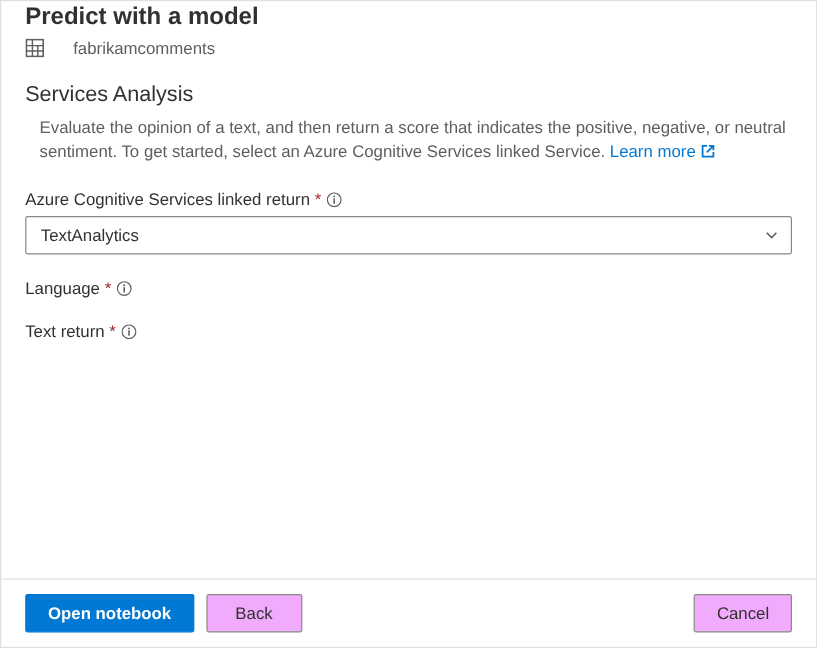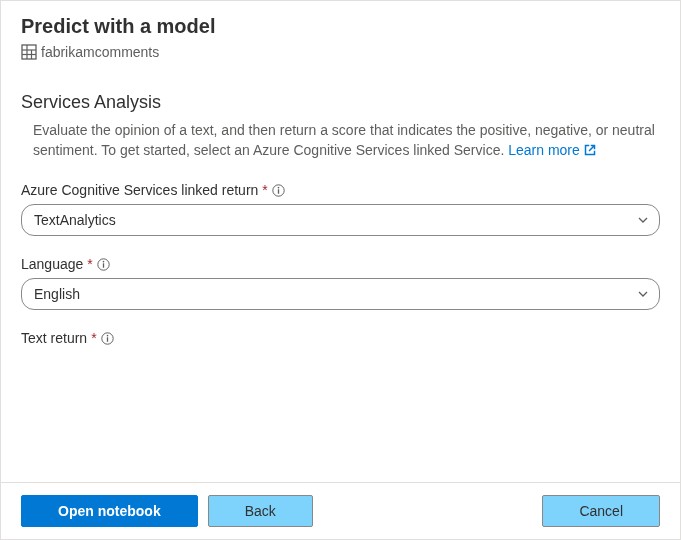--- a/index.html
+++ b/index.html
@@ -12,37 +12,37 @@
       font-size: 14px;
       color: #323130;
       background: #fff;
       width: 681px;
       height: 540px;
       border: 1px solid #e1dfdd;
       display: flex;
       flex-direction: column;
     }
     .content {
-      padding: 14px 20px 10px 20px;
+      padding: 2px 20px 10px 20px;
       flex: 1;
       overflow: auto;
     }
     .page-title {
       font-size: 20px;
       font-weight: 600;
       color: #323130;
       margin-bottom: 6px;
     }
     .resource-row {
       display: flex;
       align-items: center;
-      gap: 4px;
-      font-size: 14px;
-      color: #605e5c;
-      margin-bottom: 32px;
+      gap: 24px;
+      font-size: 14px;
+      color: #605e5c;
+      margin-bottom: 20px;
     }
     .resource-icon svg {
       display: block;
     }
     .section-title {
       font-size: 18px;
       font-weight: 400;
       color: #323130;
       margin-bottom: 8px;
     }
@@ -87,58 +87,58 @@
       border: 1px solid #8a8886;
       background: #fff;
       height: 32px;
       display: flex;
       align-items: center;
       justify-content: space-between;
       padding: 0 10px 0 12px;
       font-size: 14px;
       color: #323130;
       cursor: pointer;
-      border-radius: 13px;
+      border-radius: 2px;
     }
     .chevron {
       display: inline-flex;
       color: #605e5c;
     }
     .footer {
       border-top: 1px solid #e1dfdd;
       padding: 12px 20px;
       display: flex;
       align-items: center;
       justify-content: space-between;
     }
     .footer-left {
       display: flex;
       gap: 10px;
     }
     .btn {
       height: 32px;
-      padding: 0 36px;
+      padding: 0 18px;
       font-size: 14px;
       font-family: inherit;
       border-radius: 2px;
       cursor: pointer;
       display: inline-flex;
       align-items: center;
       justify-content: center;
       min-width: 80px;
     }
     .btn-primary {
       background: #0078d4;
       border: 1px solid #0078d4;
       color: #fff;
       font-weight: 600;
       min-width: 140px;
     }
     .btn-default {
-      background: #7dd3fc;
+      background: #f0abfc;
       border: 1px solid #8a8886;
       color: #323130;
     }
   </style>
 </head>
 <body>
 
 <div class="content">
   <div class="page-title">Predict with a model</div>
 
@@ -196,28 +196,20 @@
       <span>Language</span>
       <span class="required">*</span>
       <span class="info-icon">
         <svg width="13" height="13" viewBox="0 0 16 16">
             <circle cx="8" cy="8" r="7" fill="none" stroke="#605e5c" stroke-width="1.2"></circle>
             <circle cx="8" cy="4.5" r="1" fill="#605e5c"></circle>
             <rect x="7.2" y="6.5" width="1.6" height="5.5" fill="#605e5c"></rect>
           </svg>
       </span>
     </div>
-    <div class="dropdown">
-      <span>English</span>
-      <span class="chevron">
-        <svg width="12" height="12" viewBox="0 0 12 12">
-            <path d="M2 4l4 4 4-4" fill="none" stroke="#605e5c" stroke-width="1.3"></path>
-          </svg>
-      </span>
-    </div>
   </div>
 
   <div class="field">
     <div class="field-label">
       <span>Text return</span>
       <span class="required">*</span>
       <span class="info-icon">
         <svg width="13" height="13" viewBox="0 0 16 16">
             <circle cx="8" cy="8" r="7" fill="none" stroke="#605e5c" stroke-width="1.2"></circle>
             <circle cx="8" cy="4.5" r="1" fill="#605e5c"></circle>

